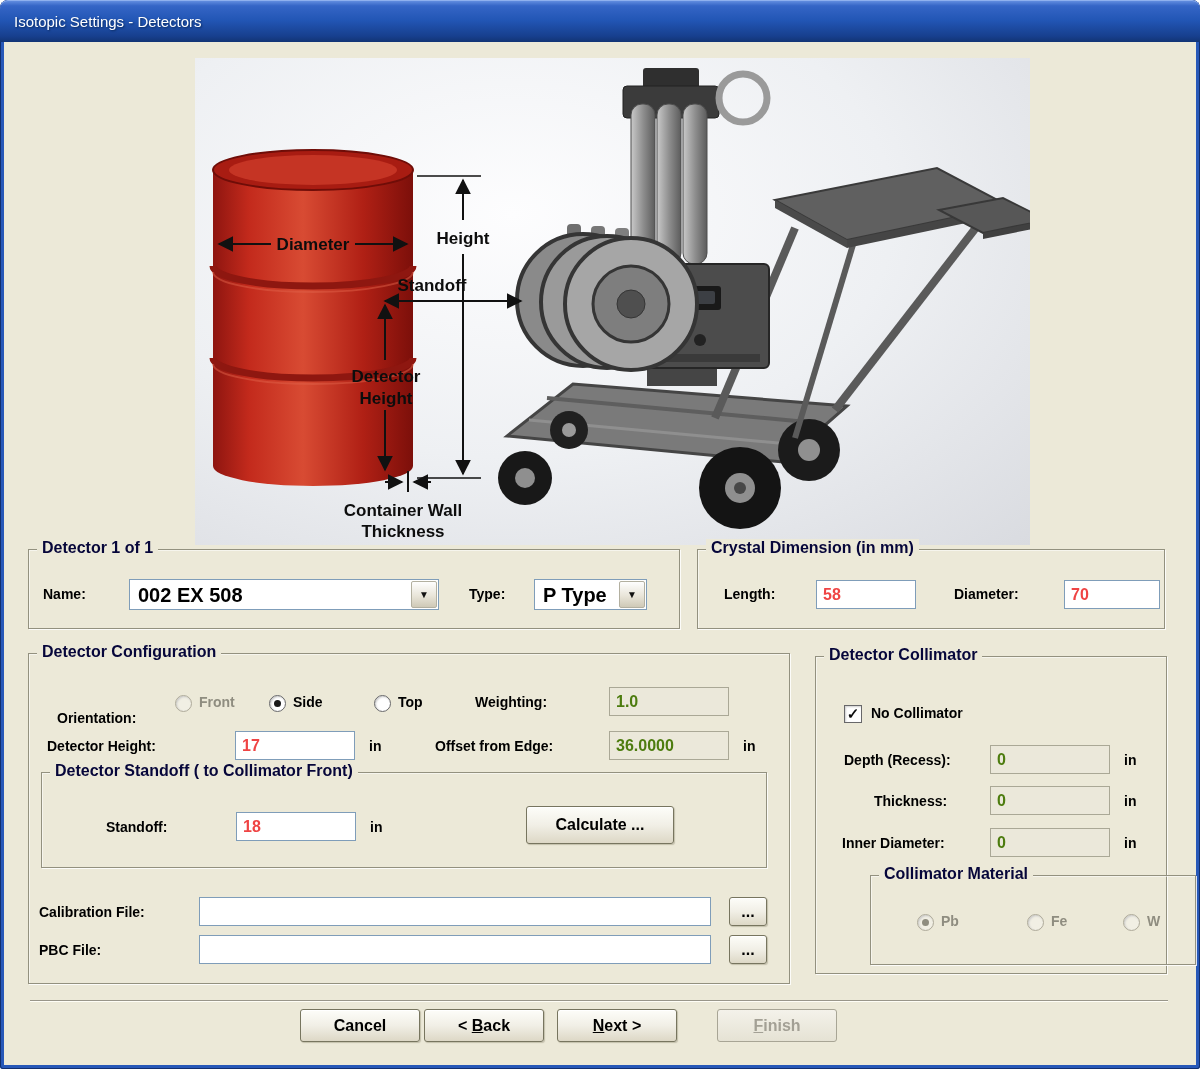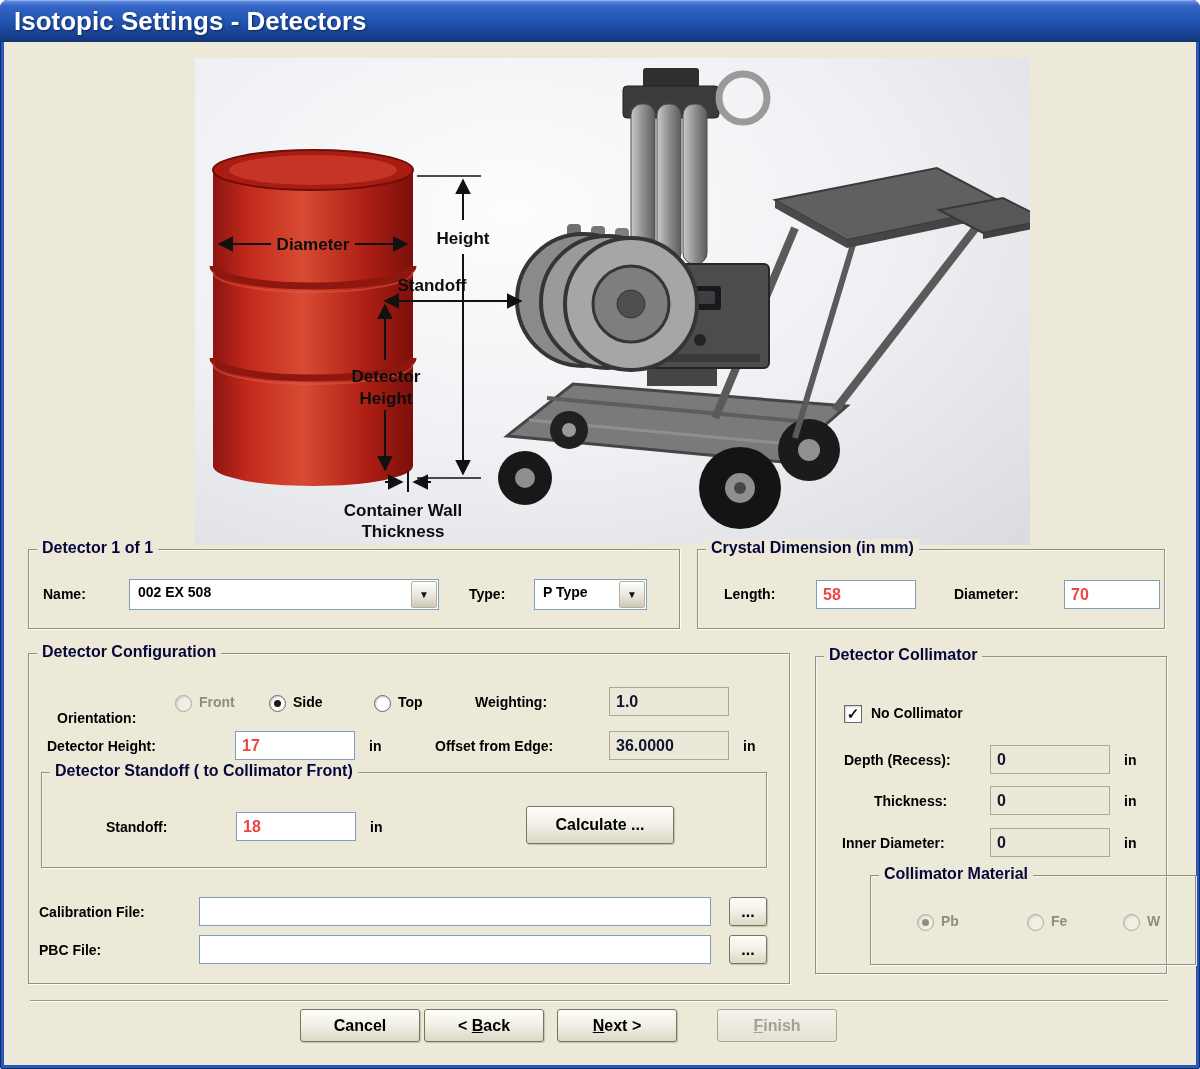--- a/index.html
+++ b/index.html
@@ -5,42 +5,42 @@
   *{box-sizing:border-box;margin:0;padding:0;}
   html,body{width:1200px;height:1069px;}
   body{font-family:"Liberation Sans",sans-serif;background:#fff;}
 
   .window{position:relative;width:1200px;height:1069px;background:#2758b8;
     border-radius:8px 8px 3px 3px;overflow:hidden;box-shadow:inset 0 0 0 1px #122f6e;}
   .titlebar{position:absolute;left:0;top:0;width:1200px;height:42px;
     border-radius:8px 8px 0 0;display:flex;align-items:center;padding:0 14px;
     background:linear-gradient(180deg,#6a94e4 0%,#3565c6 14%,#2256b5 48%,#173f8e 86%,#123474 100%);
     box-shadow:inset 0 1px 0 #8fb0ee;}
-  .titlebar .title{color:#fff;font-weight:bold;font-size:26px;text-shadow:1px 1px 2px #0a2a5e;}
+  .titlebar .title{color:#fff;font-weight:normal;font-size:15px;text-shadow:1px 1px 2px #0a2a5e;}
   .client{position:absolute;left:4px;top:42px;width:1192px;height:1023px;background:#ece9d8;}
 
   .diagram{position:absolute;left:195px;top:58px;width:835px;height:487px;
     background:radial-gradient(ellipse at 38% 32%,#fdfdfe 0%,#eef0f3 52%,#d9dbe0 100%);}
   .dimtxt{font-family:"Liberation Sans",sans-serif;font-weight:bold;font-size:17px;fill:#0d0d0d;}
 
   .group{position:absolute;border:1px solid #93917f;
     box-shadow:1px 1px 0 rgba(255,255,255,.85), inset 1px 1px 0 rgba(255,255,255,.55);}
   .group>.legend{position:absolute;top:-11px;left:8px;background:#ece9d8;padding:0 5px;
     font-size:16px;font-weight:bold;color:#06063a;white-space:nowrap;}
 
   .lbl{position:absolute;font-size:14px;font-weight:bold;color:#000;white-space:nowrap;}
   .lbl.dis{color:#8f8d80;text-align:center;}
 
   .txt{position:absolute;border:1px solid #7f9db9;background:#fff;
     font-family:"Liberation Sans",sans-serif;font-weight:bold;font-size:16px;
     padding:0 6px;color:#ef4444;}
-  .txt:disabled{background:#ecead d;background:#ebe8da;color:#0f172a;border-color:#aaa896;}
+  .txt:disabled{background:#ecead d;background:#ebe8da;color:#4d7c0f;border-color:#aaa896;}
 
   .combo{position:absolute;display:flex;background:#fff;border:1px solid #7f9db9;}
-  .combo .cval{flex:1;font-weight:bold;font-size:14px;padding:4px 8px;color:#000;white-space:nowrap;overflow:hidden;}
+  .combo .cval{flex:1;font-weight:bold;font-size:20px;padding:4px 8px;color:#000;white-space:nowrap;overflow:hidden;}
   .combo .cbtn{width:26px;margin:1px;flex:none;display:flex;align-items:center;justify-content:center;
     background:linear-gradient(180deg,#fefefe,#e9e5d9 55%,#cfc9b7);border:1px solid #b3b0a0;
     border-radius:2px;font-size:10px;color:#111;cursor:pointer;}
 
   .radio{position:absolute;width:17px;height:17px;border-radius:50%;background:#fff;
     border:1px solid #68686a;box-shadow:inset 1px 1px 2px #c9c9c9;}
   .radio.on::after{content:"";position:absolute;left:4px;top:4px;width:7px;height:7px;
     border-radius:50%;background:#1a1a1a;}
   .radio.disd{background:#f1efe4;border-color:#aeaa9a;}
   .radio.disd.on::after{background:#8f8d80;}

